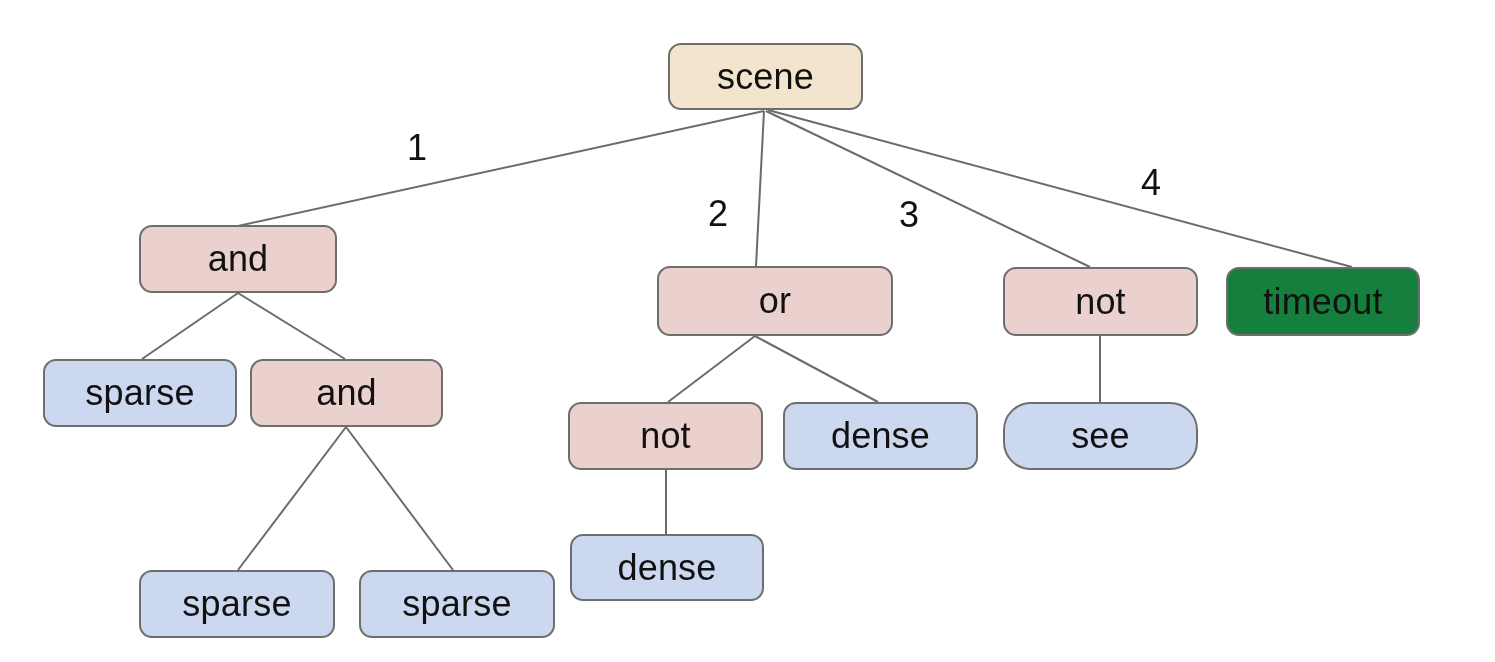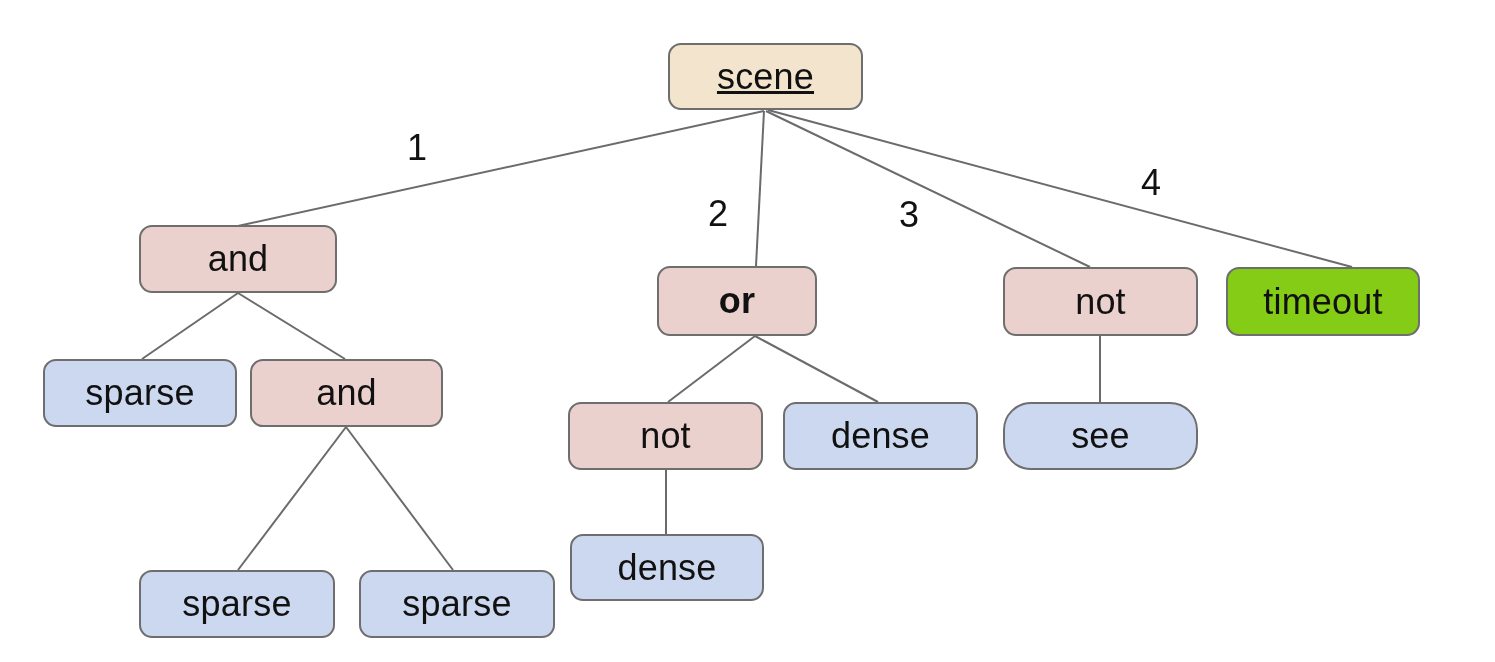--- a/index.html
+++ b/index.html
@@ -57,25 +57,25 @@
       <line x1="238" y1="293" x2="142" y2="359" stroke="#6b6b6b" stroke-width="2"></line>
       <line x1="238" y1="293" x2="345" y2="359" stroke="#6b6b6b" stroke-width="2"></line>
       <line x1="346" y1="427" x2="238" y2="570" stroke="#6b6b6b" stroke-width="2"></line>
       <line x1="346" y1="427" x2="453" y2="570" stroke="#6b6b6b" stroke-width="2"></line>
       <line x1="755" y1="336" x2="668" y2="402" stroke="#6b6b6b" stroke-width="2"></line>
       <line x1="755" y1="336" x2="878" y2="402" stroke="#6b6b6b" stroke-width="2"></line>
       <line x1="666" y1="470" x2="666" y2="534" stroke="#6b6b6b" stroke-width="2"></line>
       <line x1="1100" y1="336" x2="1100" y2="402" stroke="#6b6b6b" stroke-width="2"></line>
     </svg>
   <div id="nodes-layer">
-      <div class="node" style="left: 668px; top: 43px; width: 195px; height: 67px; background: rgb(243, 229, 205); text-decoration: underline;">scene</div>
+      <div class="node" style="left: 668px; top: 43px; width: 195px; height: 67px; background: rgb(243, 229, 205);">scene</div>
       <div class="node" style="left: 139px; top: 225px; width: 198px; height: 68px; background: rgb(235, 209, 205);">and</div>
-      <div class="node" style="left: 657px; top: 266px; width: 160px; height: 70px; background: rgb(235, 209, 205); font-weight: bold;">or</div>
+      <div class="node" style="left: 657px; top: 266px; width: 236px; height: 70px; background: rgb(235, 209, 205);">or</div>
       <div class="node" style="left: 1003px; top: 267px; width: 195px; height: 69px; background: rgb(235, 209, 205);">not</div>
-      <div class="node" style="left: 1226px; top: 267px; width: 194px; height: 69px; background: #84cc16;">timeout</div>
+      <div class="node" style="left: 1226px; top: 267px; width: 194px; height: 69px; background: #15803d;">timeout</div>
       <div class="node" style="left: 43px; top: 359px; width: 194px; height: 68px; background: rgb(204, 216, 239);">sparse</div>
       <div class="node" style="left: 250px; top: 359px; width: 193px; height: 68px; background: rgb(235, 209, 205);">and</div>
       <div class="node" style="left: 568px; top: 402px; width: 195px; height: 68px; background: rgb(235, 209, 205);">not</div>
       <div class="node" style="left: 783px; top: 402px; width: 195px; height: 68px; background: rgb(204, 216, 239);">dense</div>
       <div class="node" style="left: 1003px; top: 402px; width: 195px; height: 68px; background: rgb(204, 216, 239); border-radius: 28px;">see</div>
       <div class="node" style="left: 139px; top: 570px; width: 196px; height: 68px; background: rgb(204, 216, 239);">sparse</div>
       <div class="node" style="left: 359px; top: 570px; width: 196px; height: 68px; background: rgb(204, 216, 239);">sparse</div>
       <div class="node" style="left: 570px; top: 534px; width: 194px; height: 67px; background: rgb(204, 216, 239);">dense</div>
     </div>
   <div id="labels-layer">

